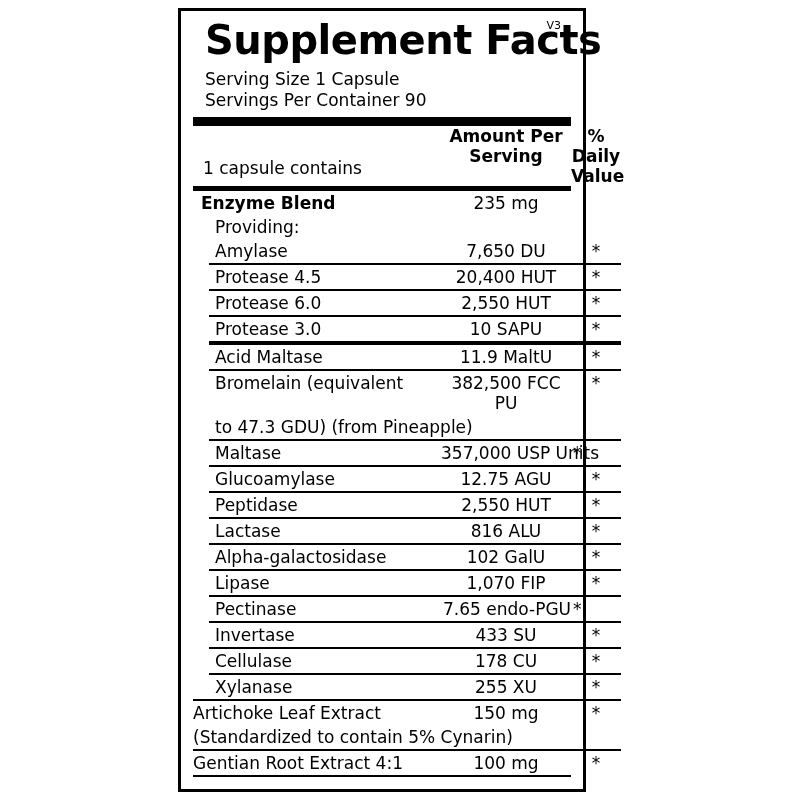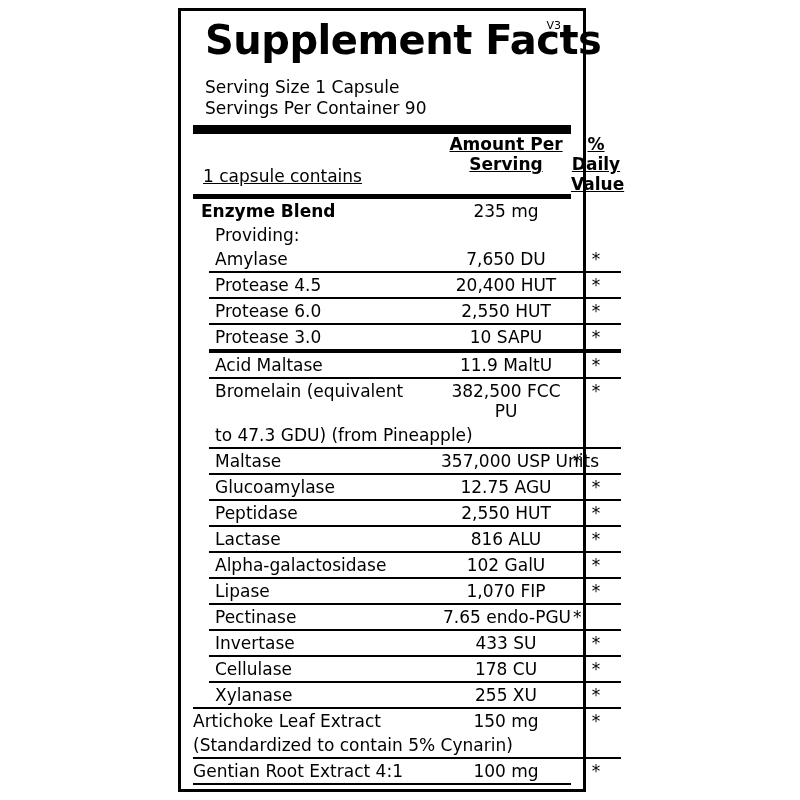--- a/index.html
+++ b/index.html
@@ -50,21 +50,21 @@
   .version {
     position: absolute;
     right: 10px;
     top: 0px;
     font-size: 11px;
     color: #000;
   }
 
   .serving-lines {
     margin-left: 12px;
-    margin-top: 12px;
+    margin-top: 4px;
   }
   .serving-lines div {
     font-size: 17px;
     line-height: 21px;
     color: #000;
   }
 
   .rule-thick {
     height: 9px;
     background: #000;
@@ -94,21 +94,20 @@
   .col-name { width: 248px; }
   .col-amt  { width: 130px; }
   .col-dv   { width: 50px; }
 
   .hdr td {
     font-weight: bold;
     font-size: 17px;
     line-height: 20px;
     padding-top: 3px;
     padding-bottom: 3px;
-    text-decoration: underline;
   }
   .hdr .col-name {
     font-weight: normal;
     vertical-align: bottom;
     padding-left: 10px;
     padding-bottom: 8px;
   }
   .hdr .col-amt { text-align: center; }
   .hdr .col-dv  { text-align: center; }
 

